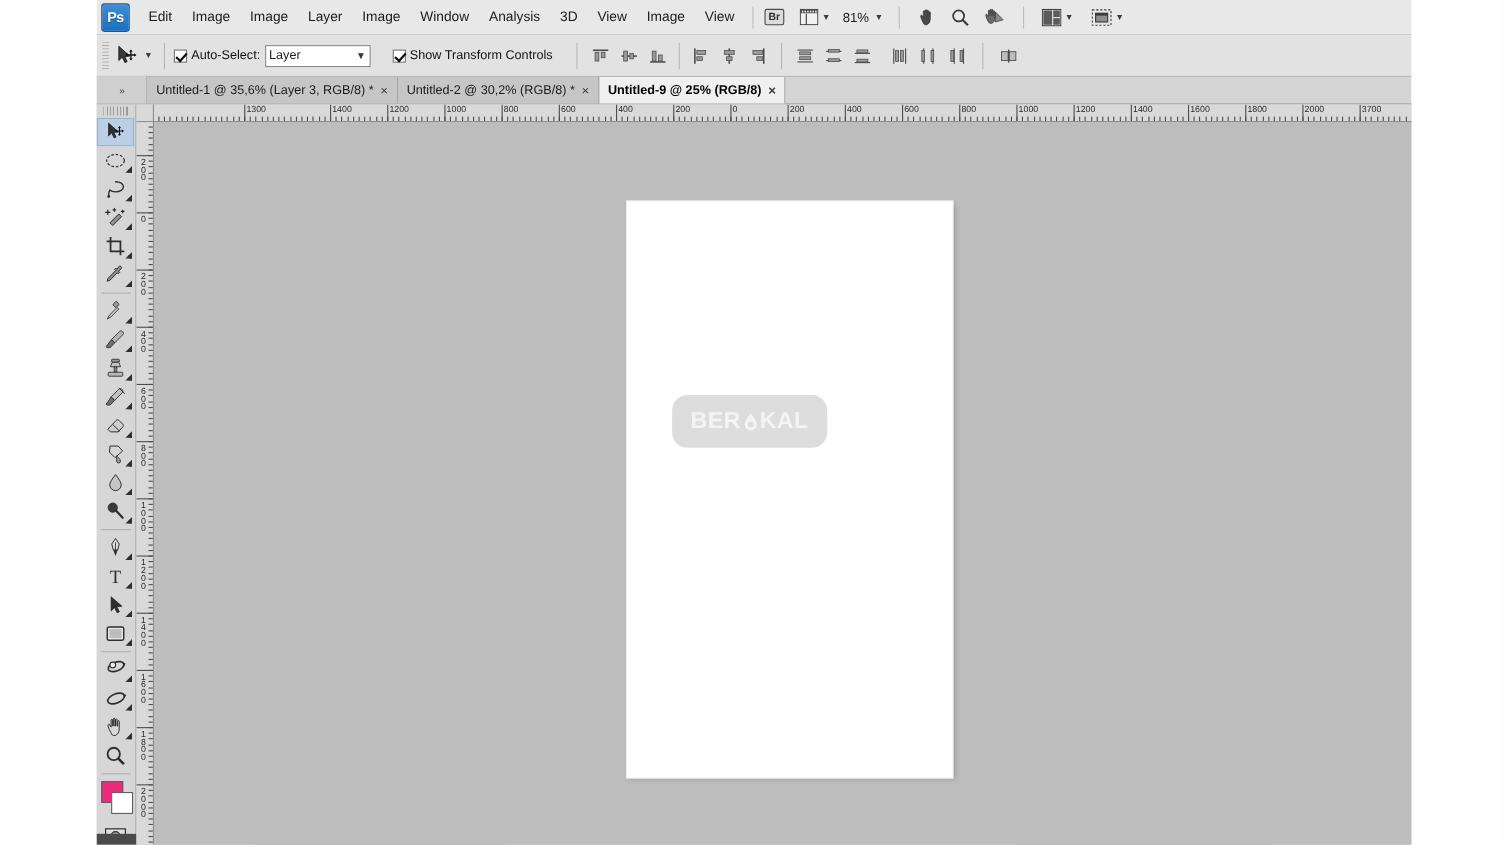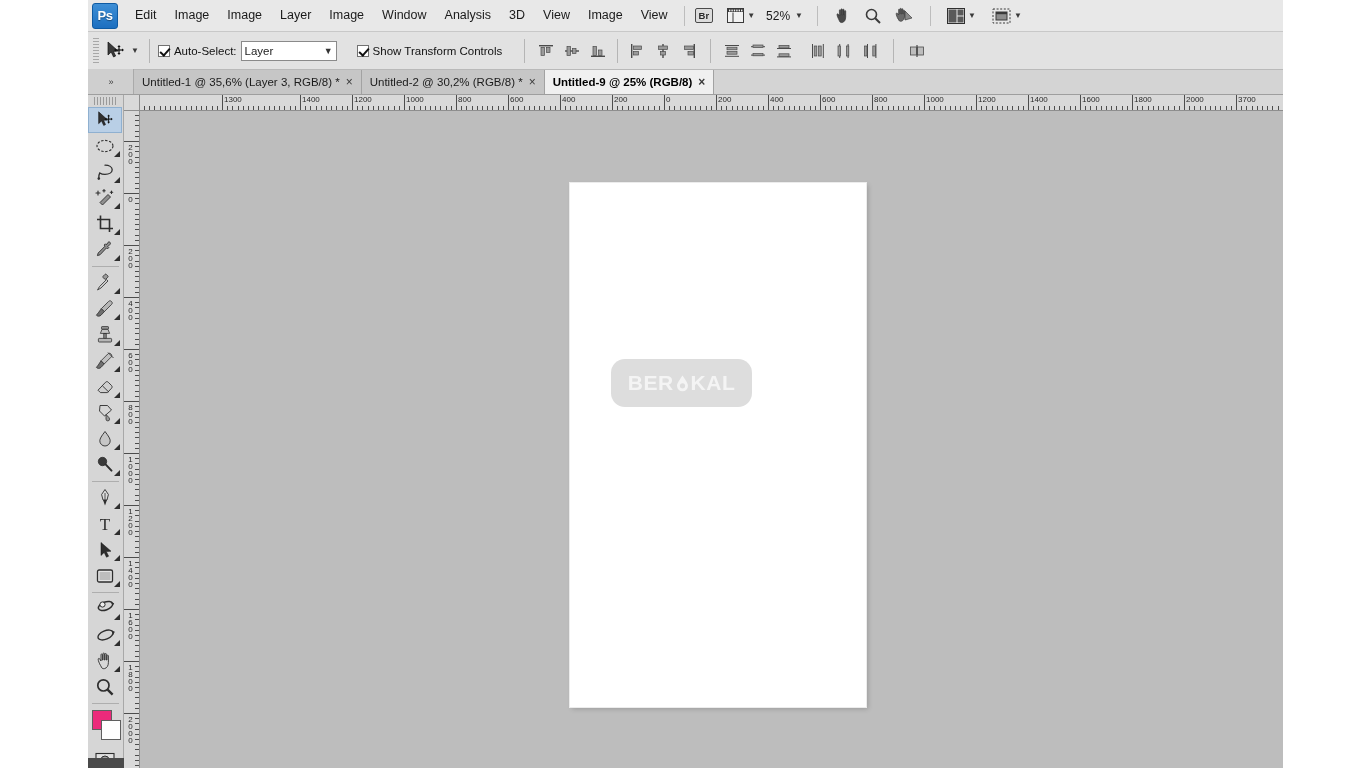--- a/index.html
+++ b/index.html
@@ -213,21 +213,21 @@
               <rect x="9.2" y="1.6" width="1.4" height="1.8"></rect>
             <rect x="11.6" y="1.6" width="1.4" height="1.8"></rect>
               <rect x="14" y="1.6" width="1.4" height="1.8"></rect>
           </g>
           <line x1="6" y1="4.5" x2="6" y2="14.5" stroke="#3a3a3a"></line>
         </svg>
       </span>
       <span class="caret">▼</span>
     </div>
 
-    <span class="zoomval">52%</span>
+    <span class="zoomval">81%</span>
     <span class="caret" style="margin-left:5px;">▼</span>
 
     <div class="mb-sep" style="margin-left:14px;"></div>
 
     <div class="mb-icon-btn" style="margin-left:6px;">
       <span>
         <svg width="18" height="18" viewBox="0 0 18 18">
           <path d="M5 13c-1-2-2-4-2-5.5 0-.8.9-1 1.3-.3L5.4 9V3.2c0-.7 1.2-.7 1.2 0V8h.5V2.4c0-.8 1.2-.8 1.2 0V8h.5V2.8c0-.8 1.2-.8 1.2 0V8h.5V4.2c0-.8 1.2-.8 1.2 0V10c0 3-1.3 5-3.3 5.5-1.6.4-3-.6-3.4-2.5z" fill="#4a4a4a" stroke="#2a2a2a" stroke-width=".6"></path>
         </svg>
       </span>

